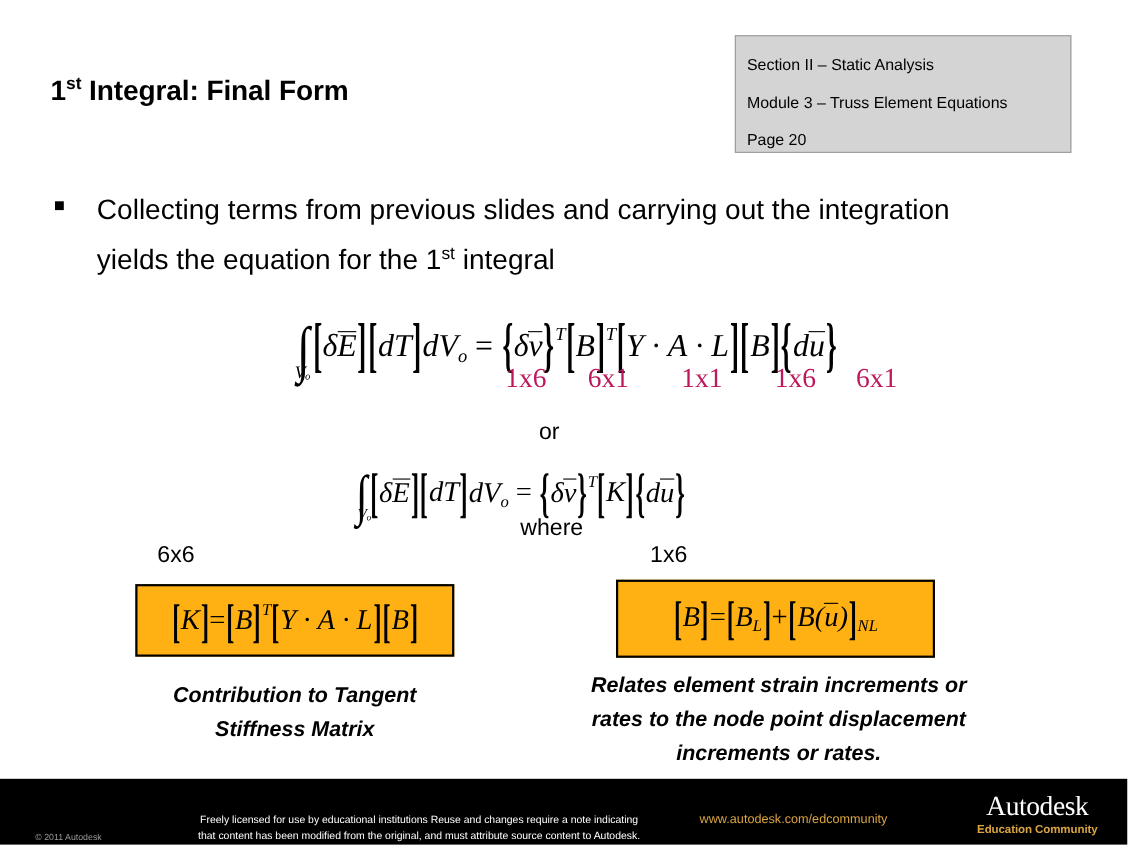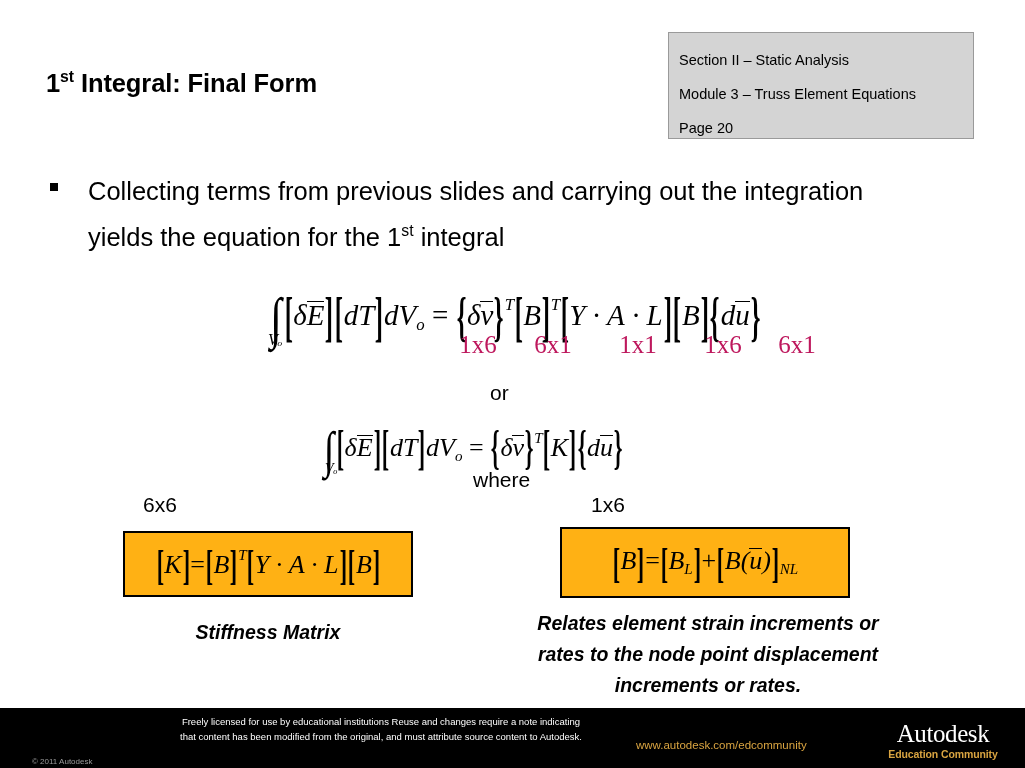--- a/index.html
+++ b/index.html
@@ -251,21 +251,21 @@
     left: 32px;
     top: 25px;
     font-size: 8px;
     color: #9a9a9a;
     white-space: nowrap;
     margin-top: 24px;
   }
   #footer-license {
     position: absolute;
     left: 141px;
-    top: 6px;
+    top: 30px;
     width: 480px;
     font-size: 9.5px;
     line-height: 15px;
     color: #ffffff;
     text-align: center;
   }
   #footer-url {
     position: absolute;
     left: 636px;
     top: 31px;
@@ -339,20 +339,21 @@
 
 <div id="box-k" class="orange-box">
   <span class="math"><span class="mbr-sm">[</span><span>K</span><span class="mbr-sm">]</span><span style="font-style:normal">=</span><span class="mbr-sm">[</span><span>B</span><span class="mbr-sm">]</span><span class="sup-t">T</span><span class="mbr-sm">[</span><span>Y&nbsp;·&nbsp;A&nbsp;·&nbsp;L</span><span class="mbr-sm">]</span><span class="mbr-sm">[</span><span>B</span><span class="mbr-sm">]</span></span>
 </div>
 
 <div id="box-b" class="orange-box">
   <span class="math"><span class="mbr-sm">[</span><span>B</span><span class="mbr-sm">]</span><span style="font-style:normal">=</span><span class="mbr-sm">[</span><span>B<span class="sub-i">L</span></span><span class="mbr-sm">]</span><span style="font-style:normal">+</span><span class="mbr-sm">[</span><span>B(<span class="ovl">u</span>)</span><span class="mbr-sm">]</span><span class="sub-i">NL</span></span>
 </div>
 
 <div class="caption" id="caption-left">
+  <div>Contribution to Tangent</div>
   <div>Stiffness Matrix</div>
 </div>
 <div class="caption" id="caption-right">
   <div>Relates element strain increments or</div>
   <div>rates to the node point displacement</div>
   <div>increments or rates.</div>
 </div>
 
 <div id="footer">
   <div id="footer-copy">© 2011 Autodesk</div>

